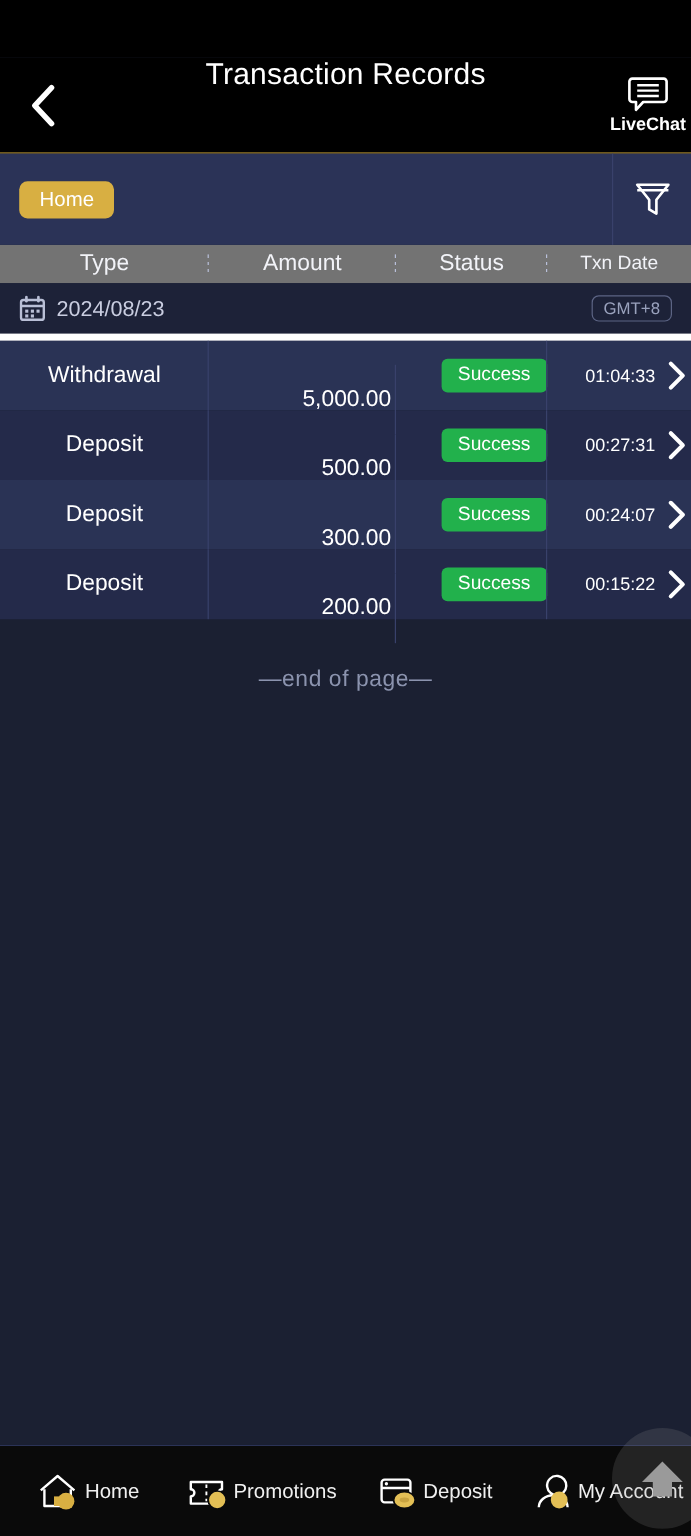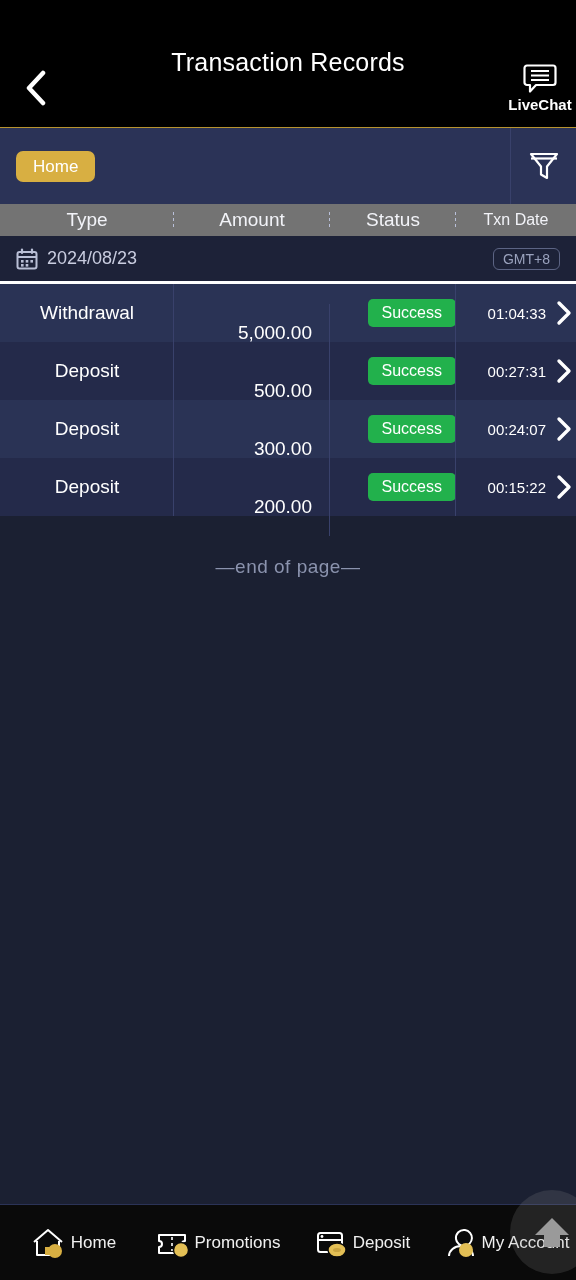--- a/index.html
+++ b/index.html
@@ -65,38 +65,38 @@
   .c-status { width:126px; }
   .c-date   { flex:1; font-size:16px; }
   .divider-dot {
     position:absolute; right:0; top:8px; bottom:8px; width:1px;
     background:repeating-linear-gradient(to bottom,#b9c0da 0 3px,transparent 3px 6px);
   }
 
   
   .dategroup {
     height:48px; background:#1d2238; display:flex; align-items:center;
-    padding:0 16px; gap:9px; border-bottom:3px solid #ffffff;
+    padding:0 16px; gap:9px; border-bottom:6px solid #ffffff;
   }
   .dategroup-label { font-size:18px; color:#c9cde0; }
   .gmt-badge {
     margin-left:auto; font-size:14px; color:#9aa2bd;
     border:1px solid #5c6484; border-radius:6px; padding:3px 9px; line-height:1;
   }
 
   
   .row {
     height:58px; display:flex; align-items:center; color:#ffffff;
     cursor:pointer;
   }
   .row.odd  { background:#2a3355; }
   .row.even { background:#242a4a; }
   .row .cell { display:flex; align-items:center; height:100%; position:relative; }
   .r-type   { width:174px; justify-content:center; font-size:19px; }
-  .r-amount { width:156px; justify-content:flex-end; padding-right:18px; font-size:19px;margin-top:40px; }
+  .r-amount { width:156px; justify-content:flex-end; padding-right:4px; font-size:19px;margin-top:40px; }
   .r-status { width:126px; justify-content:flex-end; }
   .r-date   { flex:1; justify-content:flex-end; padding-right:4px; gap:10px; font-size:15px; }
   .cell-div {
     position:absolute; right:0; top:0; bottom:0; width:1px; background:#39416b;
   }
   .badge-success {
     background:#22b14c; color:#ffffff; font-size:16px;
     padding:6px 14px; border-radius:5px; line-height:1; white-space:nowrap;
   }
   .chev { display:flex; align-items:center; }

